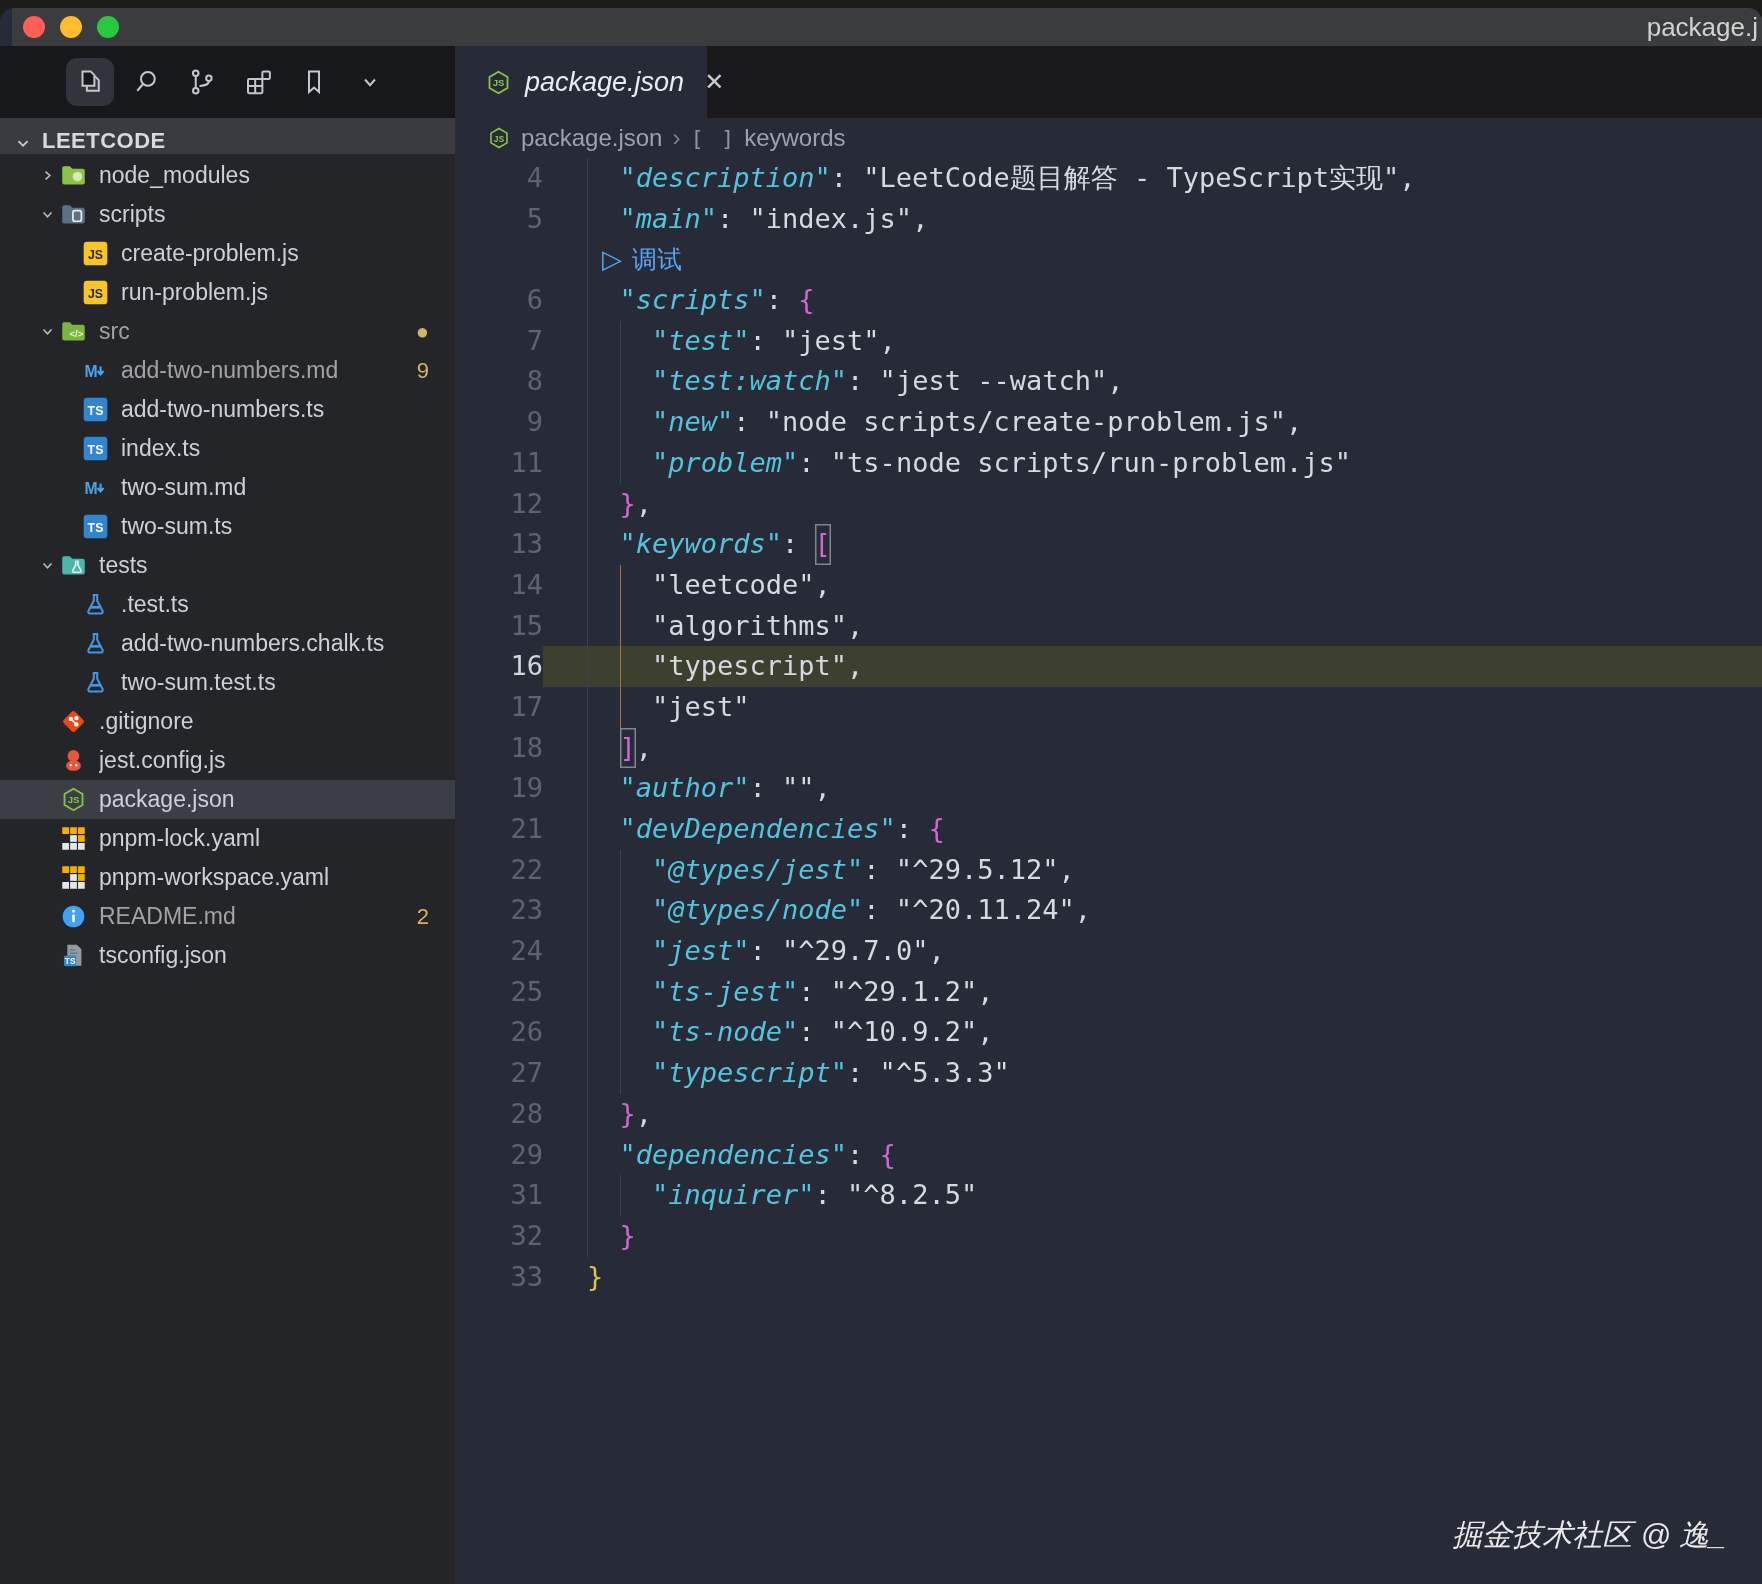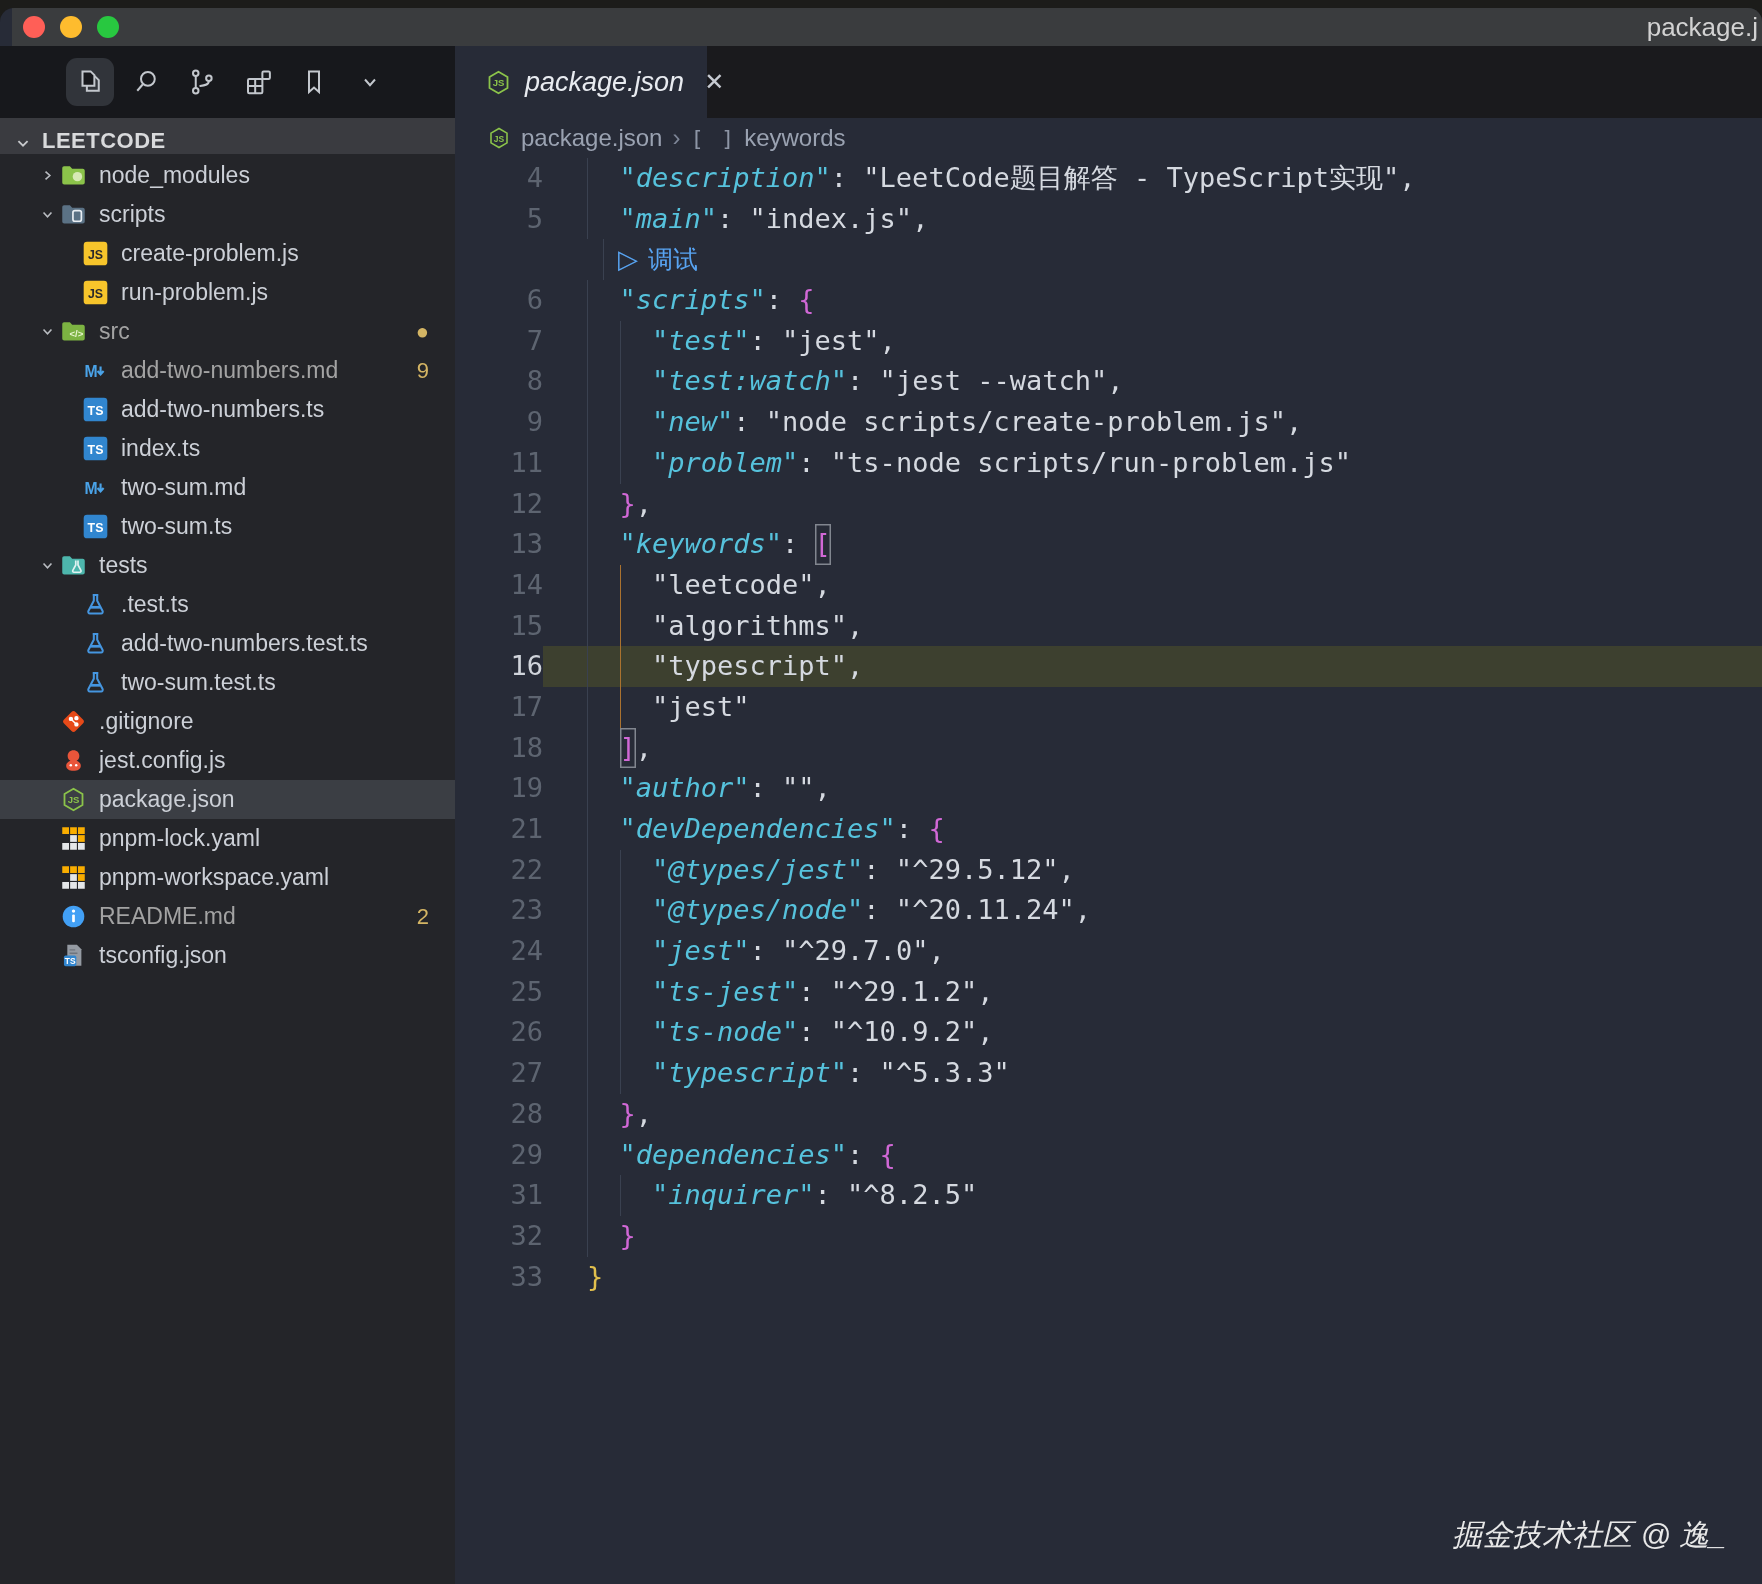--- a/index.html
+++ b/index.html
@@ -70,21 +70,21 @@
   .crow .code { flex:1; white-space:pre; padding-left:44px; min-width:0; }
   .crow.current .code { background:#3d402f; }
   .code span { display:inline-block; vertical-align:top; white-space:pre; }
   .t-i  { background:linear-gradient(to right,#3a4150 0,#3a4150 1px,transparent 1px) no-repeat; }
   .t-ia { background:linear-gradient(to right,#aa722f 0,#aa722f 1px,transparent 1px) no-repeat; }
   .t-k  { color:#56c2dc; font-style:italic; }
   .t-s  { color:#d5d9e0; }
   .t-b1 { color:#e2c04d; }
   .t-b2 { color:#d168d6; }
   .t-bm { color:#d168d6; box-shadow:inset 0 0 0 1.5px #81868f; }
-  .crow.codelens { font-family:"Liberation Sans", sans-serif;padding-left:16px; }
+  .crow.codelens { font-family:"Liberation Sans", sans-serif; }
   .t-cli { color:#58a4f2; font-size:26px; }
   .t-clt { color:#58a4f2; font-size:25px; margin-left:10px; cursor:pointer; }
 
   .watermark { position:absolute; right:36px; bottom:28px; color:#e8e8e8; font-size:30px;
                font-family:"Liberation Sans", sans-serif;font-style:italic; }
 </style>
 </head>
 <body>
 
 <div class="window">
@@ -277,21 +277,21 @@
             </span>
             <span class="lbl">.test.ts</span>
           </div>
           <div class="trow lvl1">
             <span class="ficon">
               <svg viewBox="0 0 24 24" fill="none" stroke="#4596e0" stroke-width="1.8">
                 <path d="M9.5 3.5h5 M10.5 3.5v5.2l-4.8 9.1c-.5 1 .2 2.2 1.3 2.2h10c1.1 0 1.8-1.2 1.3-2.2l-4.8-9.1V3.5"></path>
                 <path d="M7.8 14.5h8.4" stroke-width="2.4"></path>
               </svg>
             </span>
-            <span class="lbl">add-two-numbers.test.ts</span>
+            <span class="lbl">add-two-numbers.chalk.ts</span>
           </div>
           <div class="trow lvl1">
             <span class="ficon">
               <svg viewBox="0 0 24 24" fill="none" stroke="#4596e0" stroke-width="1.8">
                 <path d="M9.5 3.5h5 M10.5 3.5v5.2l-4.8 9.1c-.5 1 .2 2.2 1.3 2.2h10c1.1 0 1.8-1.2 1.3-2.2l-4.8-9.1V3.5"></path>
                 <path d="M7.8 14.5h8.4" stroke-width="2.4"></path>
               </svg>
             </span>
             <span class="lbl">two-sum.test.ts</span>
           </div>

